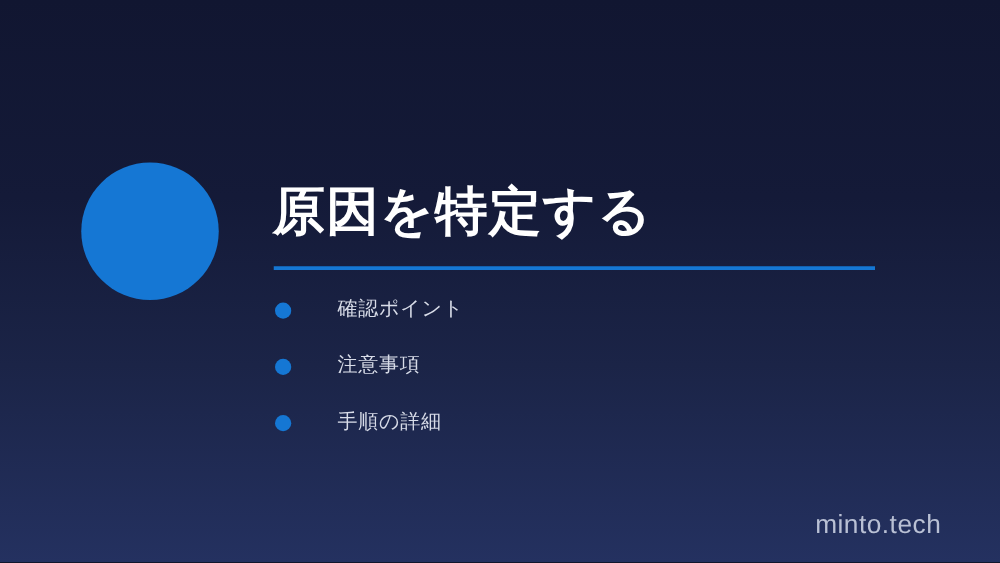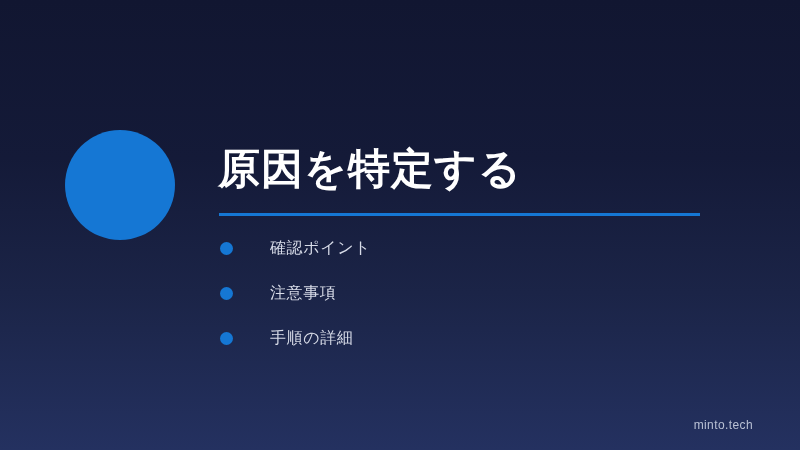--- a/index.html
+++ b/index.html
@@ -92,21 +92,21 @@
     letter-spacing: 0.6px;
     line-height: 22px;
     white-space: nowrap;
   }
 
   
   .footer {
     position: absolute;
     right: 47px;
     bottom: 18px;
-    font-size: 12px;
+    font-size: 21px;
     color: #b9c0d4;
     letter-spacing: 0.4px;
     white-space: nowrap;
   }
 </style>
 </head>
 <body>
 
 <div class="slide">
 

